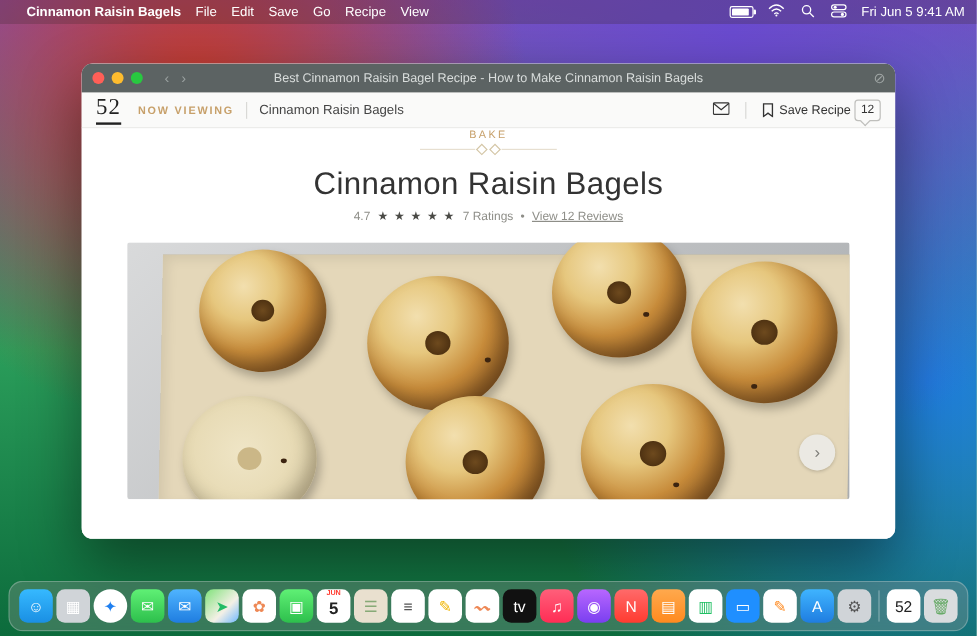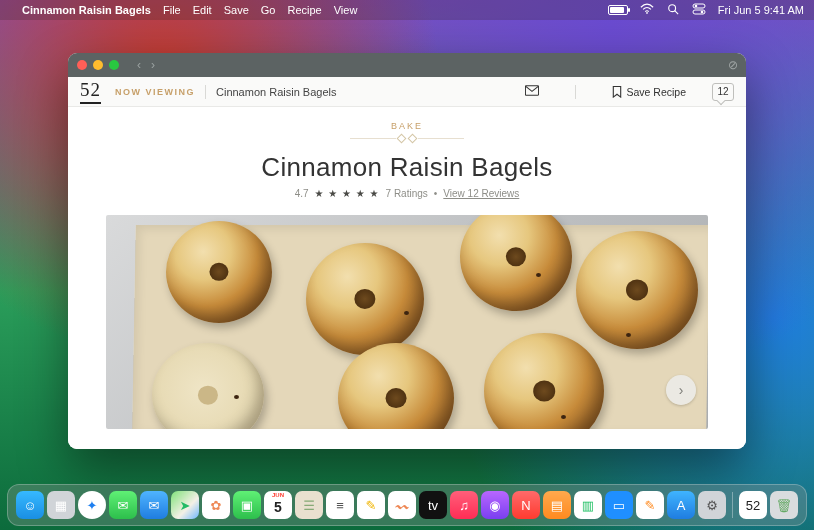--- a/index.html
+++ b/index.html
@@ -45,29 +45,29 @@
   .title-hand { position:absolute; right:8px; color:#9fa5a4; font-size:12px;}
   
   .toolbar {
     height:30px; background:#fafaf9; border-bottom:1px solid #e9e9e7;
     display:flex; align-items:center; padding:0 12px; font-size:11px;
   }
   .logo52 { font-family: Georgia, serif; font-size:19px; letter-spacing:1px; color:#222; border-bottom:2px solid #222; padding-bottom:1px;}
   .nowview { margin-left:14px; color:#c7a06a; font-size:9px; letter-spacing:1.5px; font-weight:600;}
   .tb-divider { width:1px; height:14px; background:#d9d9d6; margin:0 10px;}
   .crumb { color:#444; font-size:11px;}
-  .toolbar-right { margin-left:auto; display:flex; align-items:center; gap:26px;}
+  .toolbar-right { margin-left:auto; display:flex; align-items:center; gap:3px;}
   .mail-icon svg{width:14px;height:11px;fill:none;stroke:#333;stroke-width:1.2;}
   .save-recipe { display:flex; align-items:center; gap:4px; color:#333; font-size:10.5px;}
   .save-recipe svg{width:10px;height:12px;fill:none;stroke:#333;stroke-width:1.2;}
   .comment-badge { width:22px; height:18px; border:1px solid #bfbfbc; border-radius:3px; display:flex; align-items:center; justify-content:center; font-size:10px; color:#333; position:relative;}
   .comment-badge::after{content:"";position:absolute;bottom:-4px;left:5px;width:5px;height:5px;border-right:1px solid #bfbfbc;border-bottom:1px solid #bfbfbc;transform:rotate(45deg);background:#fafaf9;}
   
   .content { flex:1; overflow:hidden; background:#fff; }
-  .section-label { text-align:center; margin-top:14px; font-size:9px; letter-spacing:2px; color:#c7a06a;}
+  .section-label { text-align:center; font-size:9px; letter-spacing:2px; color:#c7a06a;}
   .ornament { display:flex; justify-content:center; margin-top:4px;}
   .ornament .line{height:1px;width:46px;background:#e7dfd0; align-self:center;}
   .ornament .diamond{width:7px;height:7px;border:1px solid #d4c6a6;transform:rotate(45deg);margin:0 2px;background:#fff;}
   .recipe-title{ text-align:center; font-size:26px; font-weight:300; color:#333; margin-top:10px; letter-spacing:0.3px;}
   .byline { text-align:center; margin-top:10px; font-size:10px; color:#8a8a86; display:flex; justify-content:center; align-items:center; gap:10px;}
   .byline .by{font-style:italic;color:#a9a9a4; font-size:9.5px;}
   .byline .author{letter-spacing:1px; color:#7a7a75;}
   .byline .divv{width:1px;height:10px;background:#d9d9d4;}
   .byline .date{font-style:italic; color:#9a9a95;}
   .ratings { text-align:center; margin-top:5px; font-size:10px; color:#8e8e88; display:flex; justify-content:center; gap:6px; align-items:center;}
@@ -138,20 +138,21 @@
     <div class="titlebar">
       <div class="traffic">
         <span class="tl-red"></span>
         <span class="tl-yel"></span>
         <span class="tl-grn"></span>
       </div>
       <div class="navarrows">
         <span>‹</span>
         <span>›</span>
       </div>
+      <div class="title-text">Best Cinnamon Raisin Bagel Recipe - How to Make Cinnamon Raisin Bagels</div>
       <div class="title-hand">⊘</div>
     </div>
 
     <div class="toolbar">
       <span class="logo52">52</span>
       <span class="nowview">NOW VIEWING</span>
       <span class="tb-divider"></span>
       <span class="crumb">Cinnamon Raisin Bagels</span>
       <div class="toolbar-right">
         <span class="mail-icon"><svg viewBox="0 0 16 12">

